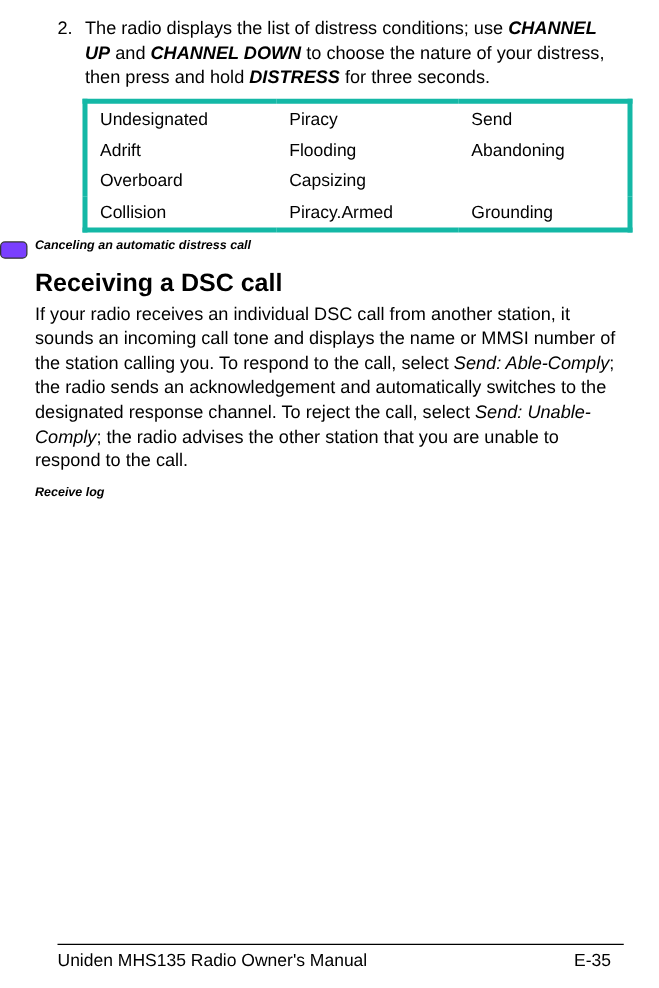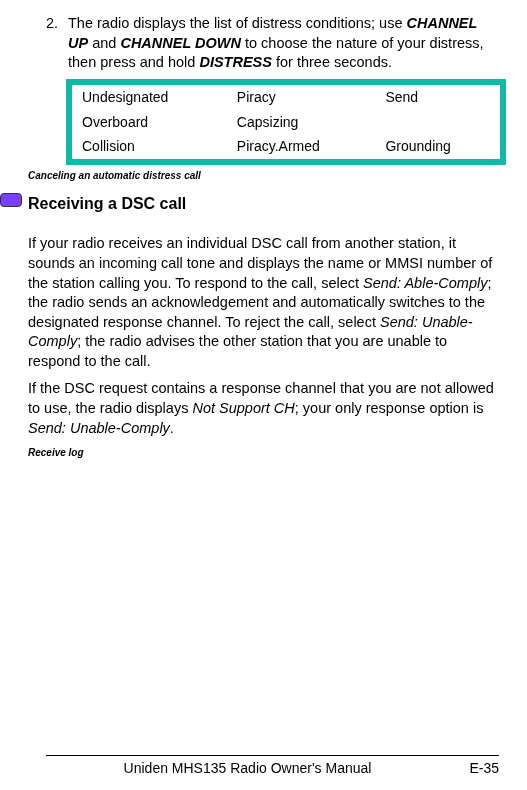--- a/index.html
+++ b/index.html
@@ -28,37 +28,37 @@
     flex: none;
   }
   .step-text {
     flex: 1;
   }
   .bolditalic { font-weight: bold; font-style: italic; }
   table.distress {
     border-collapse: collapse;
     margin: 4px 0 4px 38px;
     width: 440px;
-    border: 6px solid #14b8a6;
+    border: 4px solid #14b8a6;
   }
   table.distress td {
     padding: 3px 10px 3px 10px;
     font-size: 14px;
     vertical-align: top;
   }
   .h3ital {
     font-weight: bold;
     font-style: italic;
     font-size: 10px;
     margin: 2px 0 0 0;
   }
   .h3 {
     font-weight: bold;
-    font-size: 16px;
-    margin: 10px 0 20px 0;
+    font-size: 20px;
+    margin: 10px 0 2px 0;
     font-family: "Segoe UI", Arial, sans-serif;
   }
   .para {
     margin: 0 0 8px 0;
   }
   .hl {
     background: #ffee33;
   }
   .purple-tab {
     position: absolute;
@@ -74,22 +74,22 @@
     position: absolute;
     bottom: 14px;
     left: 46px;
     right: 28px;
     border-top: 1px solid #000;
     padding-top: 4px;
     font-size: 14px;
     display: flex;
     justify-content: space-between;
   }
-  .footer-center { flex: 1; text-align: center; }
-  .footer-right { width: 50px; text-align: right; }
+  .footer-center { flex: 1; text-align: left; }
+  .footer-right { width: 50px; text-align: center; }
 </style>
 </head>
 <body>
 
 <div class="purple-tab"></div>
 
 <div class="page">
 
   <div class="step-row">
     <div class="step-num">2.</div>
@@ -99,41 +99,43 @@
   </div>
 
   <table class="distress">
     <tbody>
         <tr>
       <td>Undesignated</td>
       <td>Piracy</td>
       <td>Send</td>
     </tr>
     <tr>
+      <td>Adrift</td>
+      <td>Flooding</td>
+      <td>Abandoning</td>
+    </tr>
+    <tr>
       <td>Overboard</td>
       <td>Capsizing</td>
       <td></td>
     </tr>
     <tr>
       <td>Collision</td>
       <td>Piracy.Armed</td>
       <td>Grounding</td>
     </tr>
   </tbody>
     </table>
 
   <div class="h3ital">Canceling an automatic distress call</div>
 
   <div class="h3">Receiving a DSC call</div>
   <p class="para">
     <span>If your radio receives an individual DSC call from another station, it sounds an incoming call tone and displays the name or MMSI number of the station calling you. To respond to the call, select </span><i>Send: Able-Comply</i><span>; the radio sends an acknowledgement and automatically switches to the designated response channel. To reject the call, select </span><i>Send: Unable-Comply</i><span>; the radio advises the other station that you are unable to respond to the call.</span>
   </p>
-  <p class="para">
-    <span>If the DSC request contains a response channel that you are not allowed to use, the radio displays </span><i>Not Support CH</i><span>; your only response option is </span><i>Send: Unable-Comply</i><span>.</span>
-  </p>
 
   <div class="h3ital">Receive log</div>
 
 </div>
 
 <div class="footer">
   <div class="footer-center">Uniden MHS135 Radio Owner's Manual</div>
   <div class="footer-right">E-35</div>
 </div>
 

